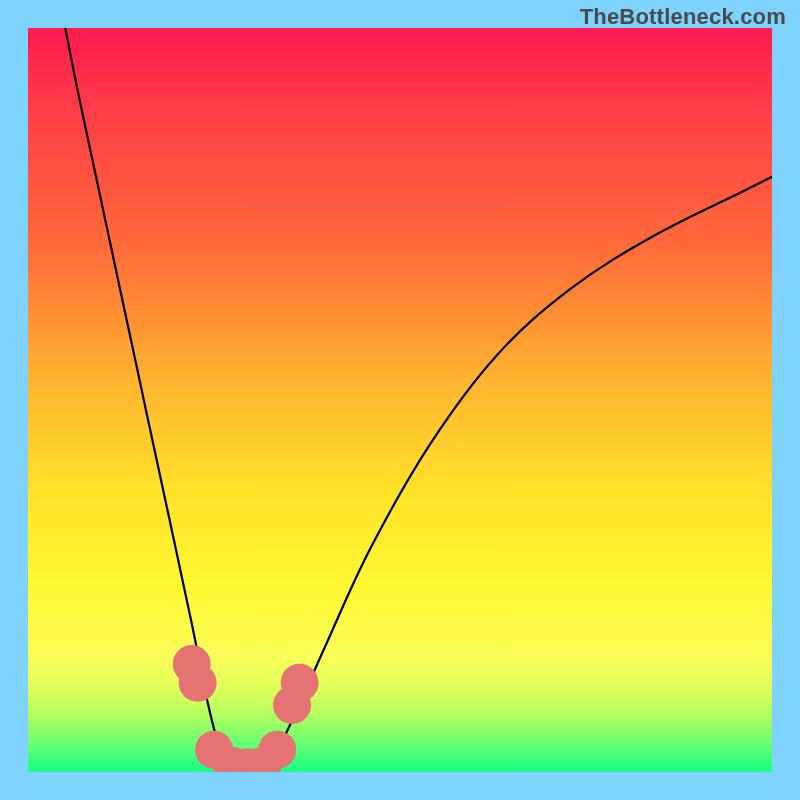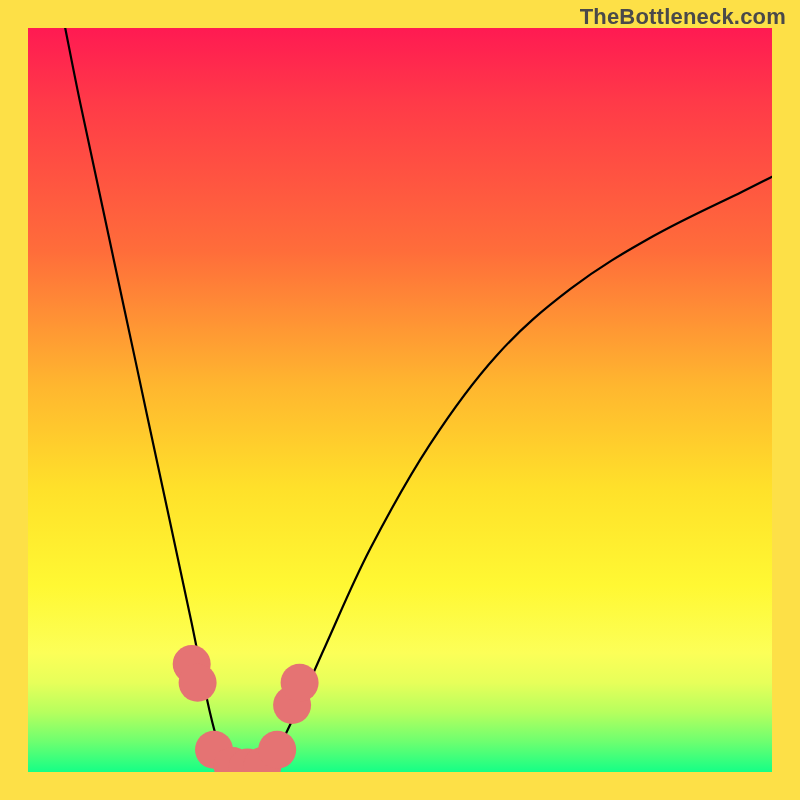--- a/index.html
+++ b/index.html
@@ -8,21 +8,21 @@
     width: 800px;
     height: 800px;
     overflow: hidden;
     background: #000;
     font-family: Arial, Helvetica, sans-serif;
   }
   .frame {
     position: relative;
     width: 800px;
     height: 800px;
-    background: #fde047;
+    background: #7dd3fc;
   }
   .watermark {
     position: absolute;
     top: 4px;
     right: 14px;
     color: #4a4a4a;
     font-size: 22px;
     font-weight: 600;
     letter-spacing: 0.2px;
   }

